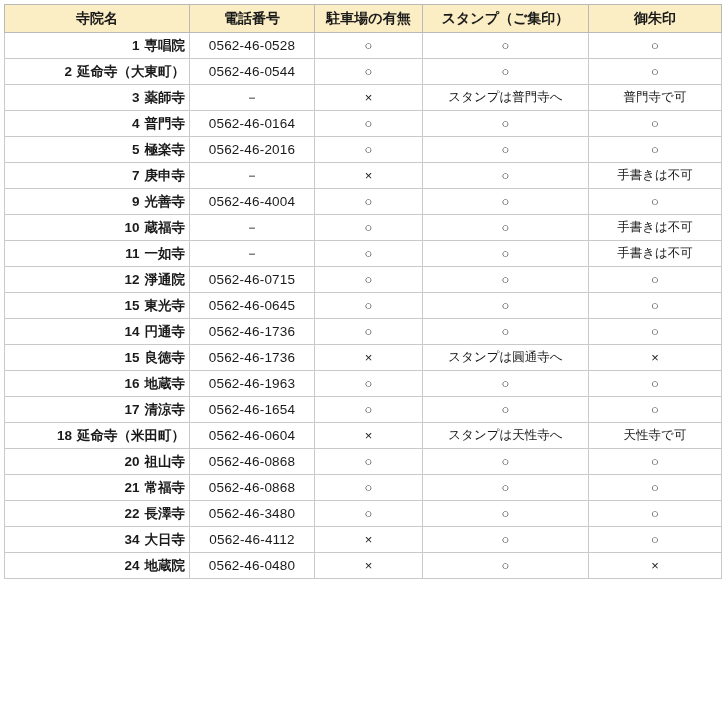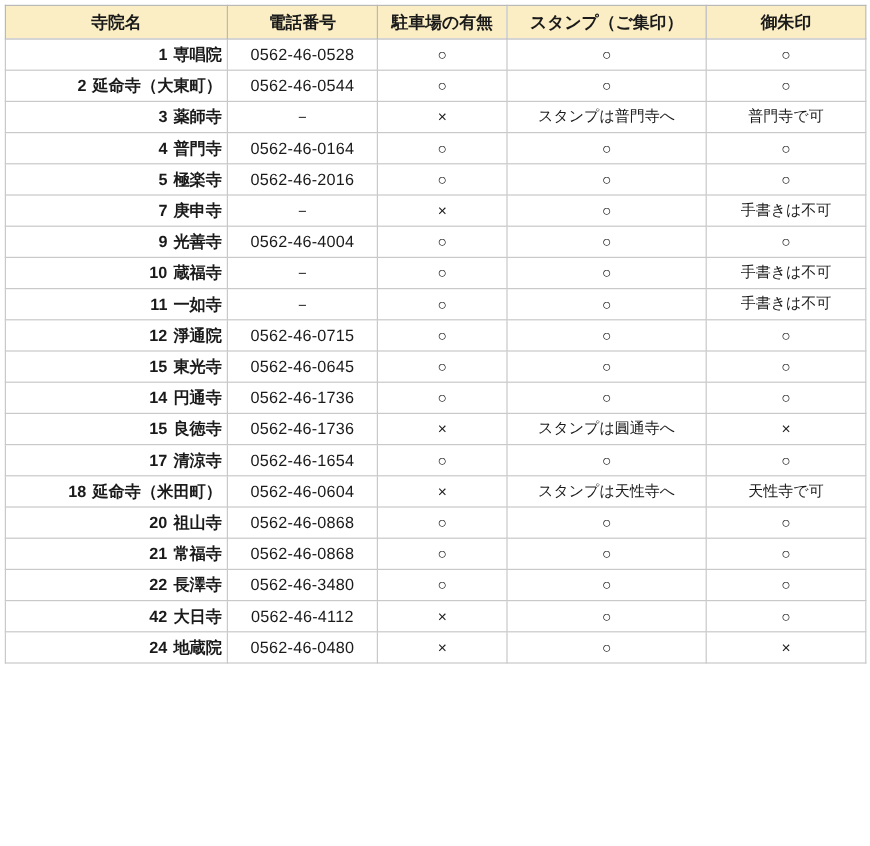--- a/index.html
+++ b/index.html
@@ -180,20 +180,27 @@
           <td class="goshu"><span class="mark">○</span></td>
         </tr>
         <tr>
           <td class="name"><span class="num">15</span><span class="tname">良徳寺</span></td>
           <td class="tel">0562-46-1736</td>
           <td class="park"><span class="mark">×</span></td>
           <td class="stamp"><span class="note">スタンプは圓通寺へ</span></td>
           <td class="goshu"><span class="mark">×</span></td>
         </tr>
         <tr>
+          <td class="name"><span class="num">16</span><span class="tname">地蔵寺</span></td>
+          <td class="tel">0562-46-1963</td>
+          <td class="park"><span class="mark">○</span></td>
+          <td class="stamp"><span class="mark">○</span></td>
+          <td class="goshu"><span class="mark">○</span></td>
+        </tr>
+        <tr>
           <td class="name"><span class="num">17</span><span class="tname">清涼寺</span></td>
           <td class="tel">0562-46-1654</td>
           <td class="park"><span class="mark">○</span></td>
           <td class="stamp"><span class="mark">○</span></td>
           <td class="goshu"><span class="mark">○</span></td>
         </tr>
         <tr>
           <td class="name"><span class="num">18</span><span class="tname">延命寺（米田町）</span></td>
           <td class="tel">0562-46-0604</td>
           <td class="park"><span class="mark">×</span></td>
@@ -215,21 +222,21 @@
           <td class="goshu"><span class="mark">○</span></td>
         </tr>
         <tr>
           <td class="name"><span class="num">22</span><span class="tname">長澤寺</span></td>
           <td class="tel">0562-46-3480</td>
           <td class="park"><span class="mark">○</span></td>
           <td class="stamp"><span class="mark">○</span></td>
           <td class="goshu"><span class="mark">○</span></td>
         </tr>
         <tr>
-          <td class="name"><span class="num">42</span><span class="tname">大日寺</span></td>
+          <td class="name"><span class="num">34</span><span class="tname">大日寺</span></td>
           <td class="tel">0562-46-4112</td>
           <td class="park"><span class="mark">×</span></td>
           <td class="stamp"><span class="mark">○</span></td>
           <td class="goshu"><span class="mark">○</span></td>
         </tr>
         <tr>
           <td class="name"><span class="num">24</span><span class="tname">地蔵院</span></td>
           <td class="tel">0562-46-0480</td>
           <td class="park"><span class="mark">×</span></td>
           <td class="stamp"><span class="mark">○</span></td>

